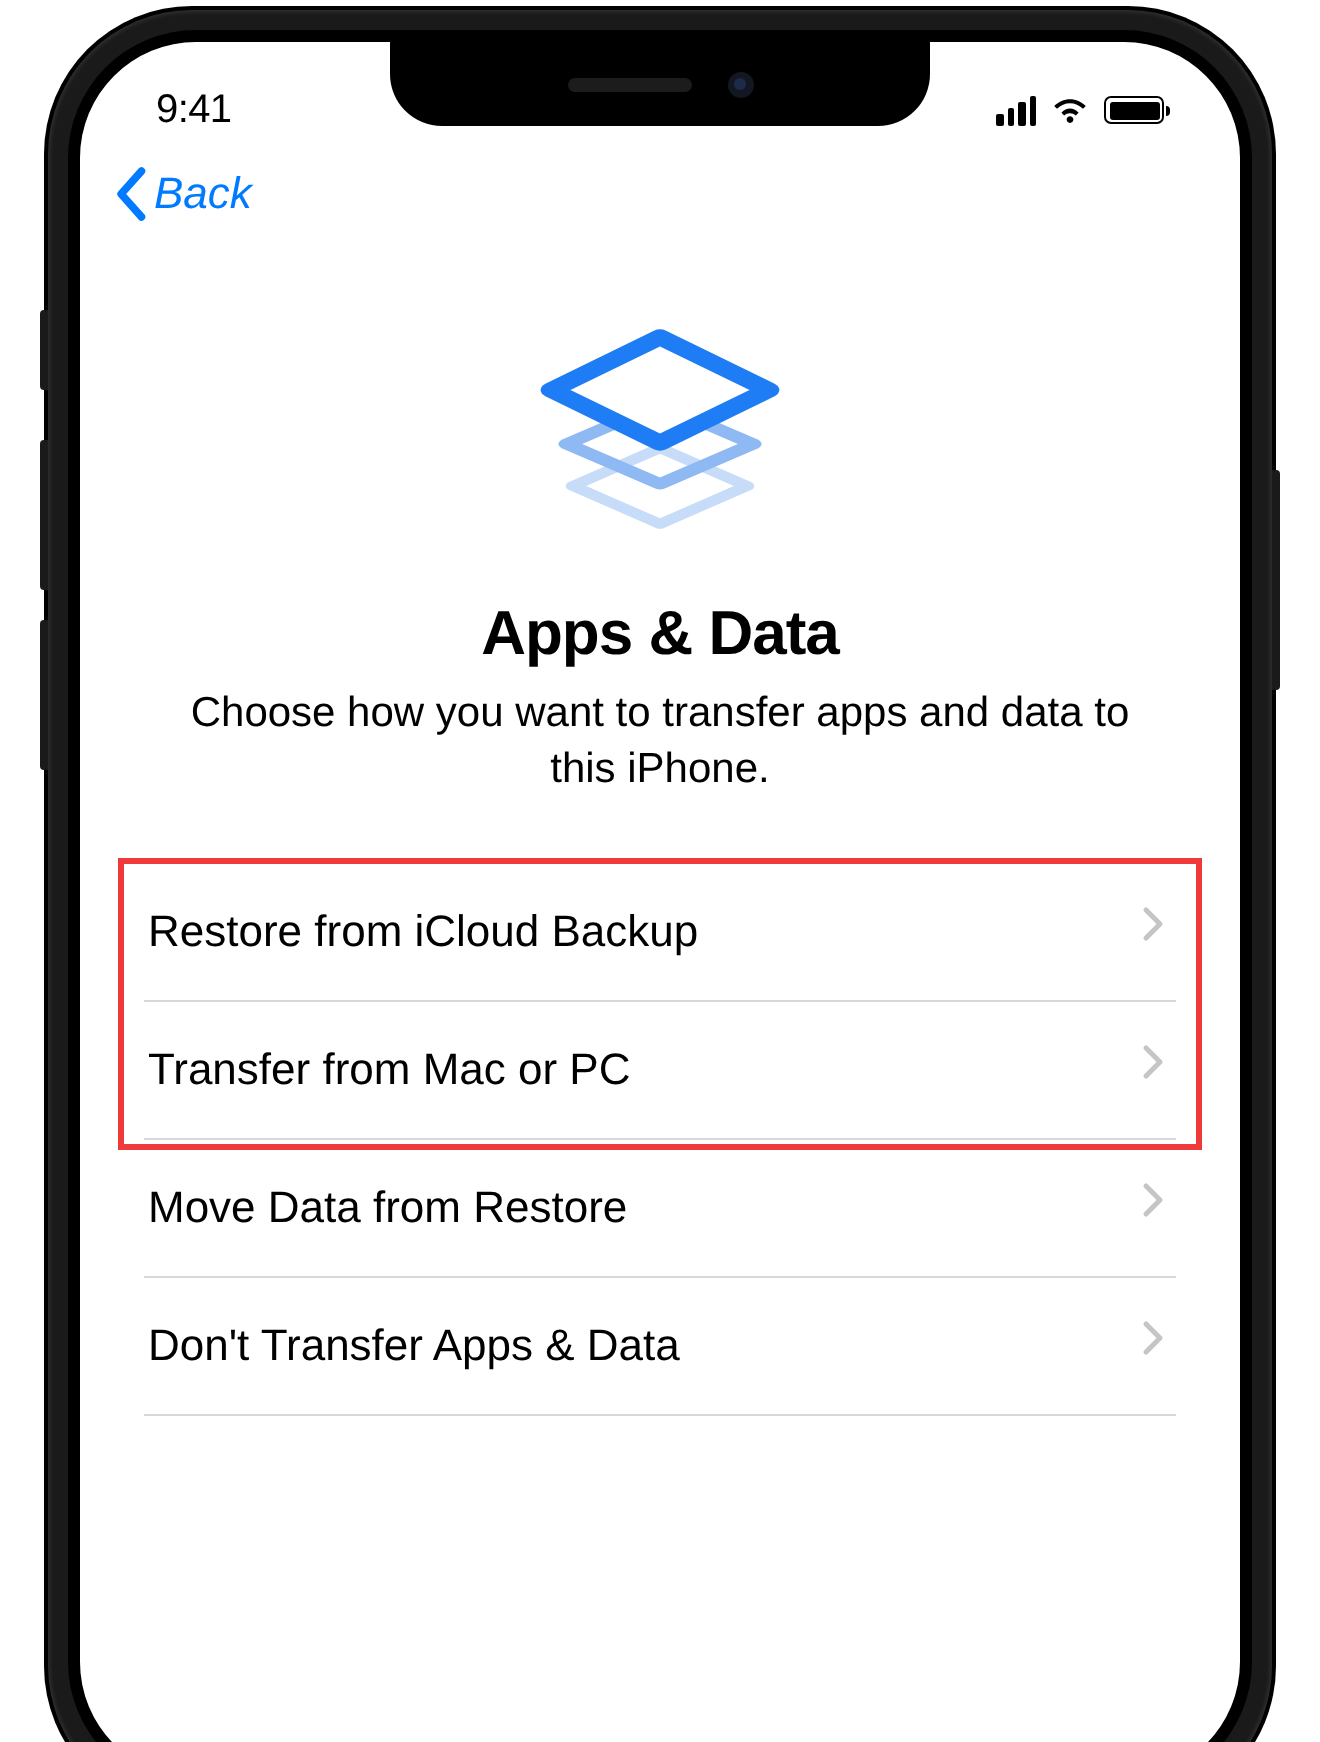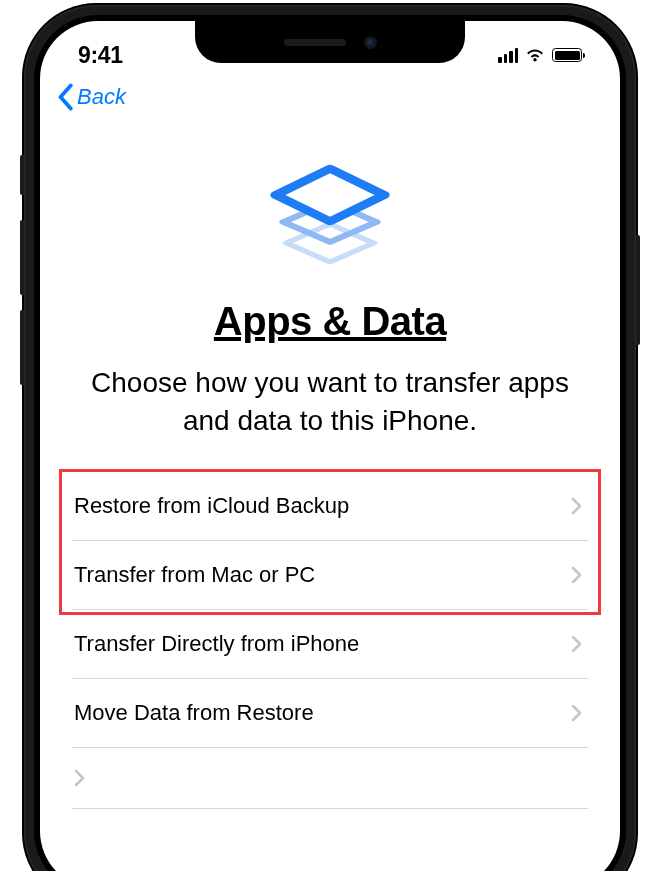--- a/index.html
+++ b/index.html
@@ -125,22 +125,22 @@
     .status-bar {
       display: flex;
       justify-content: space-between;
       align-items: center;
       padding: 18px 38px 0;
       height: 50px;
       font-weight: 600;
     }
     
     .status-time {
-      font-size: 23px;
-      font-weight: 700;
+      font-size: 20px;
+      font-weight: 400;
       letter-spacing: -0.3px;
     }
     
     .status-icons {
       display: flex;
       align-items: center;
       gap: 7px;
     }
     
     .signal-bars {
@@ -206,43 +206,42 @@
     .hero-icon {
       margin: 10px auto 24px;
       width: 130px;
       height: 130px;
       display: flex;
       align-items: center;
       justify-content: center;
     }
     
     .page-title {
-      font-size: 40px;
+      font-size: 31px;
       font-weight: 700;
       letter-spacing: -0.5px;
-      margin-bottom: 20px;
-      text-decoration: underline;
+      margin-bottom: 8px;
     }
     
     .page-subtitle {
-      font-size: 28px;
+      font-size: 21px;
       line-height: 1.35;
       color: #000;
       padding: 0 10px;
       margin-bottom: 32px;
     }
     
     .list-group {
       text-align: left;
       position: relative;
     }
     
     .list-item {
       display: flex;
-      align-items: center;
+      align-items: flex-start;
       justify-content: space-between;
       padding: 21px 6px 21px 2px;
       border-bottom: 1px solid #d8d8dc;
       font-size: 22px;
       cursor: pointer;
     }
     
     .chevron svg { width: 11px; height: 18px; display:block; }
     
     .highlight-box {
@@ -332,39 +331,32 @@
 
           <div class="list-item">
             <span>Transfer from Mac or PC</span>
             <span class="chevron">
               <svg viewBox="0 0 11 18">
                   <path fill="none" stroke="#c5c5c8" stroke-width="2.5" stroke-linecap="round" stroke-linejoin="round" d="M2 2 L9 9 L2 16"></path>
                 </svg>
             </span>
           </div>
 
-          <div class="list-item">
-            <span>Transfer Directly from iPhone</span>
-            <span class="chevron">
-              <svg viewBox="0 0 11 18">
-                  <path fill="none" stroke="#c5c5c8" stroke-width="2.5" stroke-linecap="round" stroke-linejoin="round" d="M2 2 L9 9 L2 16"></path>
-                </svg>
-            </span>
-          </div>
 
           <div class="list-item">
             <span>Move Data from Restore</span>
             <span class="chevron">
               <svg viewBox="0 0 11 18">
                   <path fill="none" stroke="#c5c5c8" stroke-width="2.5" stroke-linecap="round" stroke-linejoin="round" d="M2 2 L9 9 L2 16"></path>
                 </svg>
             </span>
           </div>
 
           <div class="list-item">
+            <span>Don't Transfer Apps &amp; Data</span>
             <span class="chevron">
               <svg viewBox="0 0 11 18">
                   <path fill="none" stroke="#c5c5c8" stroke-width="2.5" stroke-linecap="round" stroke-linejoin="round" d="M2 2 L9 9 L2 16"></path>
                 </svg>
             </span>
           </div>
 
         </div>
       </div>
 

